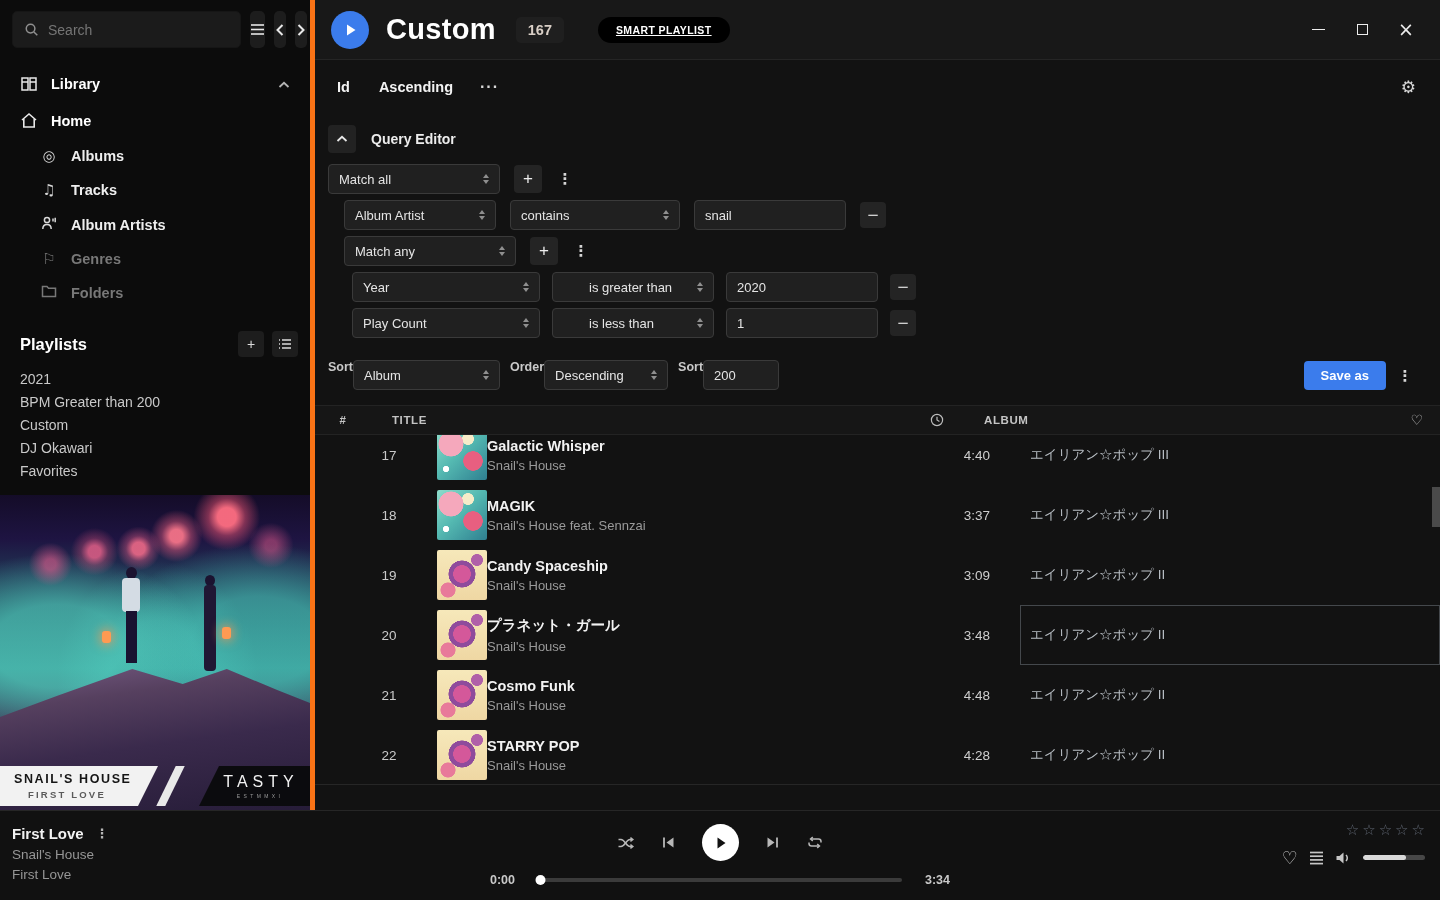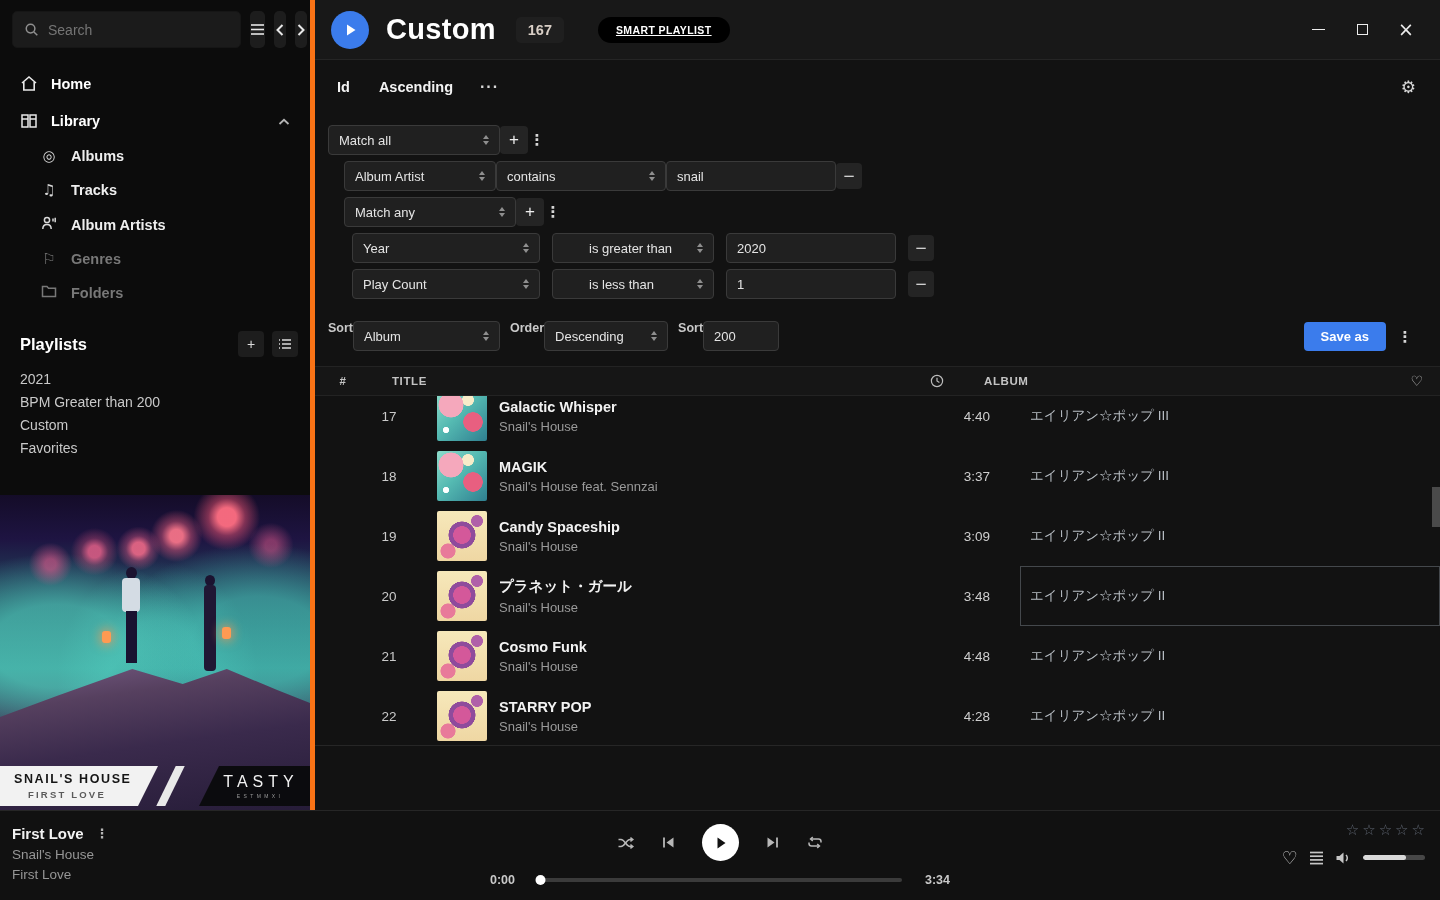--- a/index.html
+++ b/index.html
@@ -96,32 +96,32 @@
   .toolbar-item { font-size:14.5px; font-weight:700; color:#f2f2f2; cursor:pointer; }
   .toolbar-item + .toolbar-item { margin-left:29px; }
   .toolbar-more { margin-left:27px; color:#d8d8d8; font-weight:800; letter-spacing:1px; cursor:pointer; }
   .gear { margin-left:auto; font-size:17px; color:#d8d8d8; cursor:pointer; }
 
   .query-section { padding:11px 24px 0 13px; }
   .qe-header { display:flex; align-items:center; gap:15px; margin-bottom:11px; }
   .collapse-btn { width:28px; height:28px; background:#222; border-radius:4px; display:flex;
     align-items:center; justify-content:center; cursor:pointer; }
   .qe-title { font-size:14px; font-weight:600; color:#ececec; }
-  .q-row { display:flex; align-items:center; margin-bottom:6px; height:30px; }
+  .q-row { display:flex; align-items:center; gap:14px; margin-bottom:6px; height:30px; }
   .ind-1 { margin-left:16px; } .ind-2 { margin-left:24px; }
   .sel, .inp { height:30px; background:#202020; border:1px solid #3a3a3a; border-radius:4px;
     display:flex; align-items:center; padding:0 10px; font-size:13px; color:#e4e4e4; cursor:pointer; }
   .sel > span:first-child { flex:1; }
   .inp input { width:100%; background:transparent; border:none; outline:none; color:#e4e4e4; font-size:13px;
     font-family:"Liberation Sans", sans-serif; }
   .caret { display:flex; flex-direction:column; gap:2.5px; align-items:center; }
   .caret i { display:block; width:0; height:0; border-left:3.5px solid transparent; border-right:3.5px solid transparent; }
   .caret .up { border-bottom:4px solid #8f8f8f; }
   .caret .dn { border-top:4px solid #8f8f8f; }
-  .w-root { width:172px; } .w-field { width:152px; } .w-op { width:170px;align-items:center; } .w-val { width:170px; }
+  .w-root { width:172px; } .w-field { width:152px; } .w-op { width:170px;align-items:center; } .w-val { width:152px; }
   .w-field2 { width:188px; } .w-op2 { width:162px;padding-left:36px; }
   .sq-btn { width:28px; height:28px; background:#242424; border-radius:4px; display:flex;
     align-items:center; justify-content:center; color:#eee; font-size:17px; cursor:pointer; flex:none; }
   .dots-v { width:18px; height:28px; display:flex; align-items:center; justify-content:center;
     color:#d5d5d5; font-size:15px; font-weight:700; cursor:pointer; }
   .minus-btn { width:26px; height:26px; background:#242424; border-radius:4px; display:flex;
     align-items:center; justify-content:center; color:#d8d8d8; font-size:15px; cursor:pointer; flex:none; }
   .gap-sub { gap:12px; }
 
   .sort-row { display:flex; align-items:flex-end; gap:10px; margin:22px 0 0; padding-right:2px; }
@@ -138,21 +138,21 @@
     height:30px; margin-top:15px; border-top:1px solid #232323; border-bottom:1px solid #232323;
     background:#161616; font-size:11.5px; font-weight:700; letter-spacing:.6px; color:#c4c4c4; }
   .th-num { text-align:center; } .th-title { padding-left:21px; }
   .th-time { display:flex; justify-content:flex-end; padding-right:30px; color:#bdbdbd; }
   .th-album { padding-left:10px; }
   .th-fav { display:flex; justify-content:center; font-size:14px; color:#bdbdbd; }
   .tracklist { height:350px; overflow:hidden; border-bottom:1px solid #262626; }
   .tracklist-inner { margin-top:-10px;margin-left:46px; }
   .track-row { display:grid; grid-template-columns:56px 523px 80px 420px 46px; align-items:center; height:60px; }
   .col-num { text-align:center; font-size:13.5px; color:#cacaca; }
-  .col-title { display:flex; align-items:center; gap:12px; padding-left:20px; }
+  .col-title { display:flex; align-items:center; gap:0; padding-left:20px; }
   .thumb { width:50px; height:50px; border-radius:2px; flex:none; }
   .cover-alien-pop-iii { background:
       radial-gradient(circle at 28% 28%, #f5a8bc 0 24%, transparent 25%),
       radial-gradient(circle at 72% 62%, #e85f80 0 20%, transparent 21%),
       radial-gradient(circle at 62% 18%, #f7ecc9 0 11%, transparent 12%),
       radial-gradient(circle at 18% 78%, #ffffff 0 5%, transparent 6%),
       linear-gradient(135deg, #8fdccb 0%, #55bab2 45%, #2f7f90 100%); }
   .cover-alien-pop-ii { background:
       radial-gradient(circle at 50% 48%, #d4589a 0 24%, #8f4b9c 25% 37%, transparent 38%),
       radial-gradient(circle at 22% 80%, #e87a9a 0 13%, transparent 14%),
@@ -221,39 +221,39 @@
       </div>
       <div class="icon-btn">
         <svg width="12" height="14" viewBox="0 0 12 14" fill="none" stroke="#e8e8e8" stroke-width="2">
             <polyline points="3.5,2 8.5,7 3.5,12"></polyline>
           </svg>
       </div>
     </div>
 
     <nav class="nav">
       <div class="nav-row">
-        <svg width="18" height="17" viewBox="0 0 18 17" fill="none" stroke="#e8e8e8" stroke-width="1.6">
-          <path d="M2 8 L9 2 L16 8"></path>
-            <path d="M3.8 7 V15 H14.2 V7"></path>
-        </svg>
-        <span>Home</span>
-      </div>
-      <div class="nav-row">
         <svg width="18" height="17" viewBox="0 0 18 17" fill="none" stroke="#e8e8e8" stroke-width="1.5">
           <rect x="2" y="3" width="6" height="12"></rect>
             <rect x="10" y="3" width="6" height="12"></rect>
           <line x1="2" y1="7" x2="8" y2="7"></line>
             <line x1="10" y1="7" x2="16" y2="7"></line>
         </svg>
         <span>Library</span>
         <span class="chev">
           <svg width="12" height="8" viewBox="0 0 12 8" fill="none" stroke="#b5b5b5" stroke-width="1.8">
             <polyline points="1.5,6 6,1.8 10.5,6"></polyline>
             </svg>
         </span>
+      </div>
+      <div class="nav-row">
+        <svg width="18" height="17" viewBox="0 0 18 17" fill="none" stroke="#e8e8e8" stroke-width="1.6">
+          <path d="M2 8 L9 2 L16 8"></path>
+            <path d="M3.8 7 V15 H14.2 V7"></path>
+        </svg>
+        <span>Home</span>
       </div>
 
       <div class="sub-row">
         <span class="li-ic glyph">◎</span>
         <span>Albums</span>
       </div>
       <div class="sub-row">
         <span class="li-ic glyph">♫</span>
         <span>Tracks</span>
       </div>
@@ -296,20 +296,21 @@
         </svg>
       </div>
     </div>
     <div id="playlist-list">
   <div class="playlist-item"><span>2021</span></div>
 
   <div class="playlist-item"><span>BPM Greater than 200</span></div>
 
   <div class="playlist-item"><span>Custom</span></div>
 
+  <div class="playlist-item"><span>DJ Okawari</span></div>
 
   <div class="playlist-item"><span>Favorites</span></div>
 </div>
 
     <div class="album-art">
       <div class="fig fig-male">
         <div class="head"></div>
           <div class="torso"></div>
           <div class="legs"></div>
       </div>
@@ -358,20 +359,28 @@
     </div>
 
     <div class="toolbar">
       <span class="toolbar-item">Id</span>
       <span class="toolbar-item">Ascending</span>
       <span class="toolbar-more">···</span>
       <span class="gear glyph">⚙</span>
     </div>
 
     <section class="query-section">
+      <div class="qe-header">
+        <div class="collapse-btn">
+          <svg width="12" height="8" viewBox="0 0 12 8" fill="none" stroke="#e8e8e8" stroke-width="1.8">
+              <polyline points="1.5,6 6,1.8 10.5,6"></polyline>
+            </svg>
+        </div>
+        <span class="qe-title">Query Editor</span>
+      </div>
 
       <div class="q-row">
         <div class="sel w-root">
           <span>Match all</span>
           <span class="caret">
               <i class="up"></i>
               <i class="dn"></i>
             </span>
         </div>
         <div class="sq-btn">+</div>

